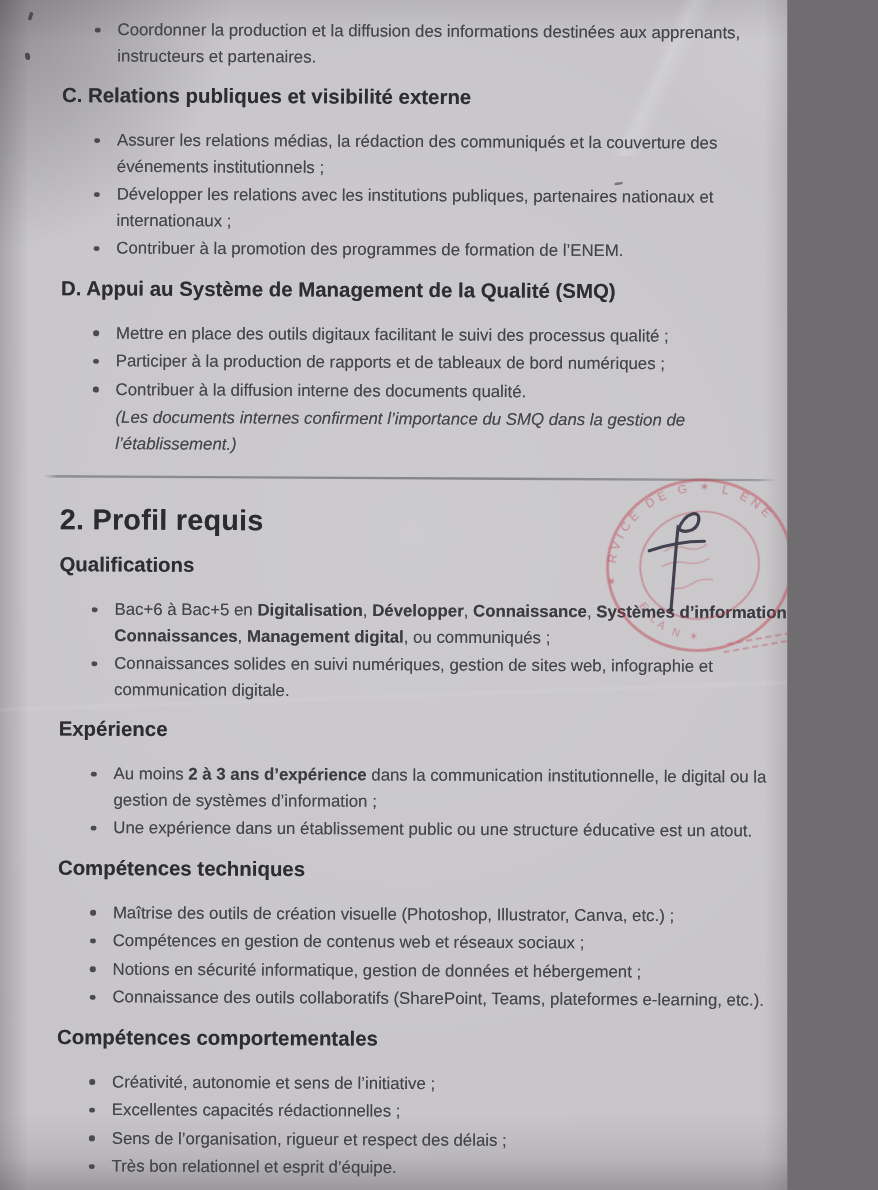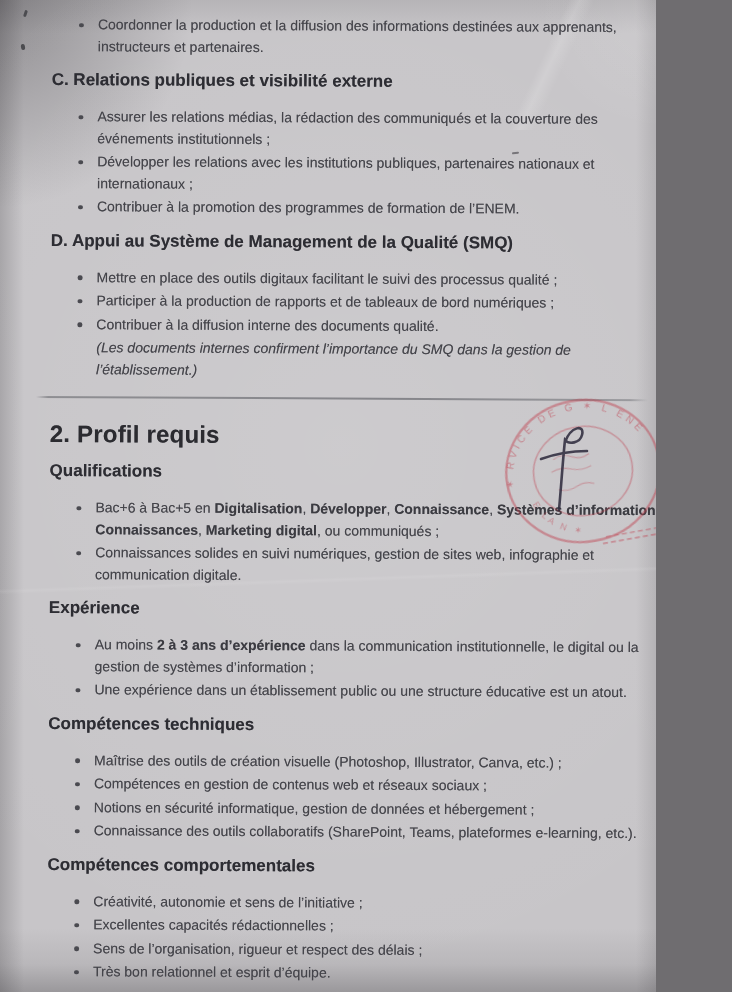--- a/index.html
+++ b/index.html
@@ -82,21 +82,21 @@
         <li class="note"><span><span style="">(Les documents internes confirment l’importance du SMQ dans la gestion de l’établissement.)</span></span></li>
       </ul>
 
     <div class="divider"></div>
 
     <h2 class="doc-h2">2. Profil requis</h2>
 
     <h3 class="doc-h3 sub">Qualifications</h3>
     <ul class="blist">
 
-    <li><span><span>Bac+6 à Bac+5 en </span><span class="b">Digitalisation</span><span>, </span><span class="b">Développer</span><span>, </span><span class="b">Connaissance</span><span>, </span><span class="b">Systèmes d’information</span><span>, </span><span class="b">Connaissances</span><span>, </span><span class="b">Marketing digital</span><span>, ou communiqués ;</span></span></li>
+    <li><span><span>Bac+6 à Bac+5 en </span><span class="b">Digitalisation</span><span>, </span><span class="b">Développer</span><span>, </span><span class="b">Connaissance</span><span>, </span><span class="b">Systèmes d’information</span><span>, </span><span class="b">Connaissances</span><span>, </span><span class="b">Management digital</span><span>, ou communiqués ;</span></span></li>
         <li><span><span>Connaissances solides en suivi numériques, gestion de sites web, infographie et communication digitale.</span></span></li>
       </ul>
 
     <h3 class="doc-h3">Expérience</h3>
     <ul class="blist">
 
     <li><span><span>Au moins </span><span class="b">2 à 3 ans d’expérience</span><span> dans la communication institutionnelle, le digital ou la gestion de systèmes d’information ;</span></span></li>
         <li><span><span>Une expérience dans un établissement public ou une structure éducative est un atout.</span></span></li>
       </ul>
 

